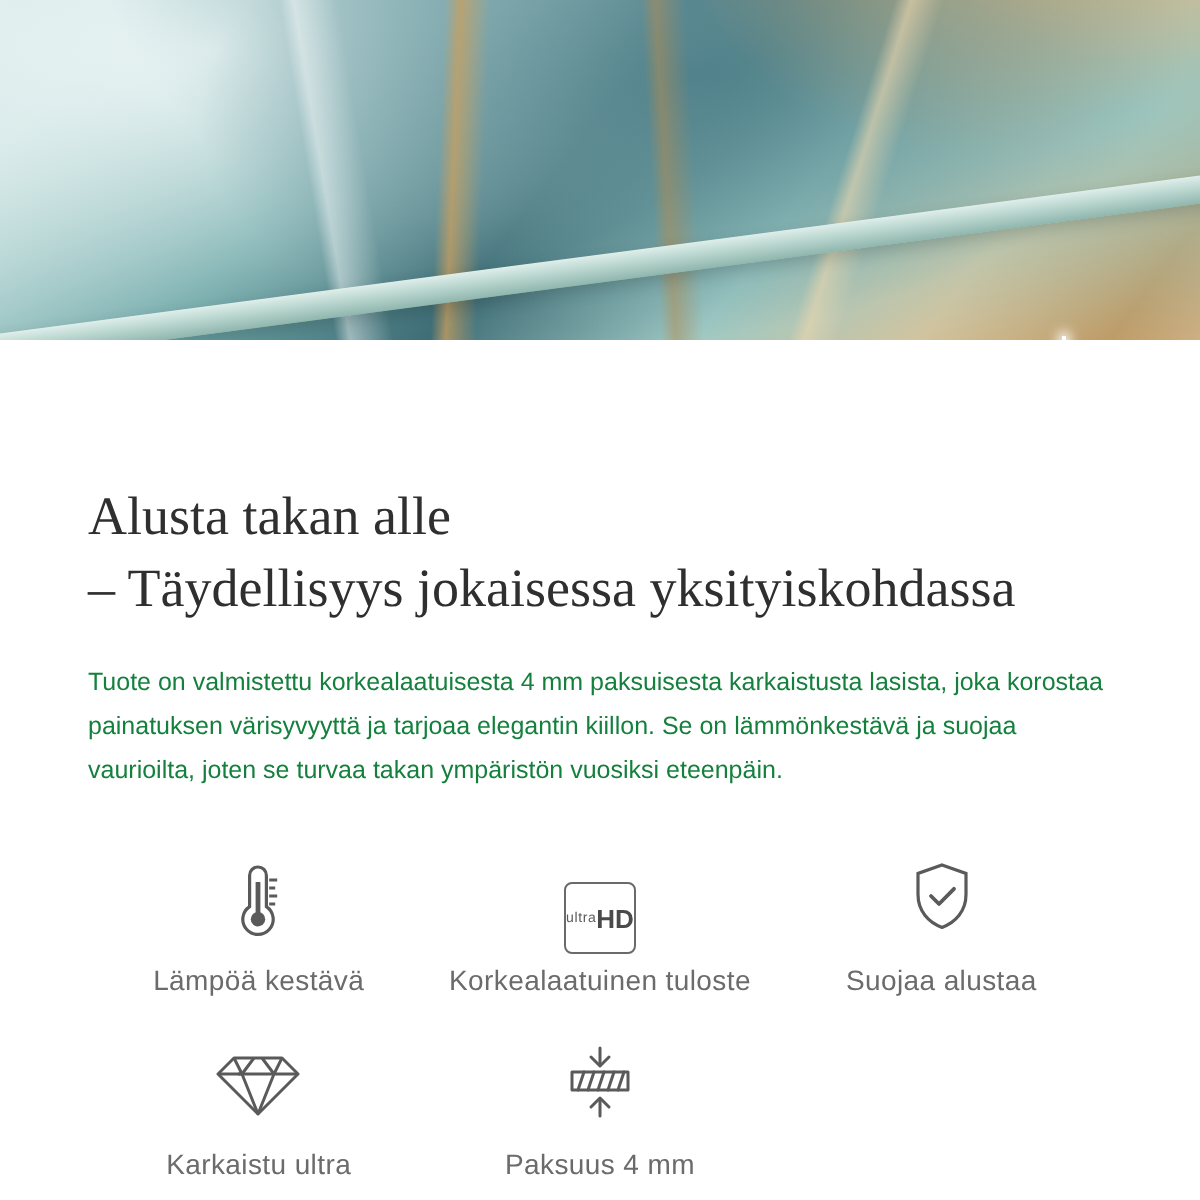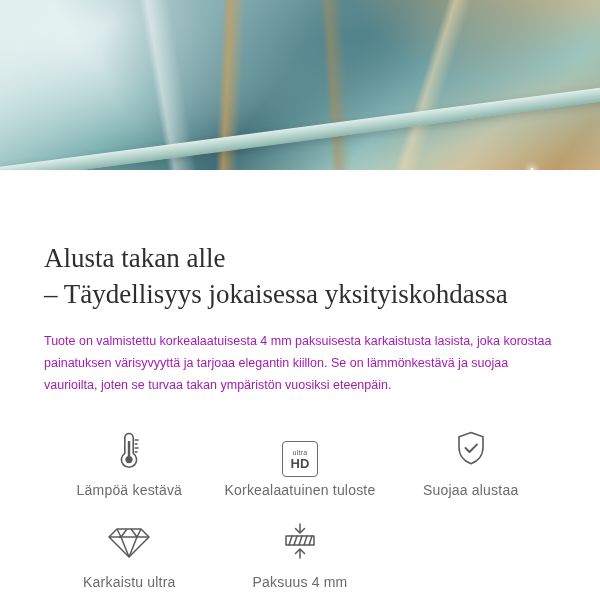--- a/index.html
+++ b/index.html
@@ -111,21 +111,21 @@
     margin: 12px 0 0 0;
   }
   .headline .line2 {
     display: block;
   }
 
   .body-copy {
     margin-top: 18px;
     font-size: 12.5px;
     line-height: 22px;
-    color: #a21caf;
+    color: #15803d;
     max-width: 540px;
   }
 
   
   .features {
     margin-top: 30px;
     display: grid;
     grid-template-columns: repeat(3, 1fr);
     row-gap: 20px;
     column-gap: 0;
@@ -153,21 +153,21 @@
     text-align: center;
     letter-spacing: 0.2px;
   }
 
   .hd-badge {
     width: 34px;
     height: 34px;
     border: 1.6px solid #6a6a6a;
     border-radius: 4px;
     display: flex;
-    flex-direction: column;
+    flex-direction: row;
     align-items: center;
     justify-content: center;
     line-height: 1;
     margin-top: 20px;
   }
   .hd-badge .ultra {
     font-size: 7px;
     letter-spacing: 0.3px;
     color: #5a5a5a;
   }

